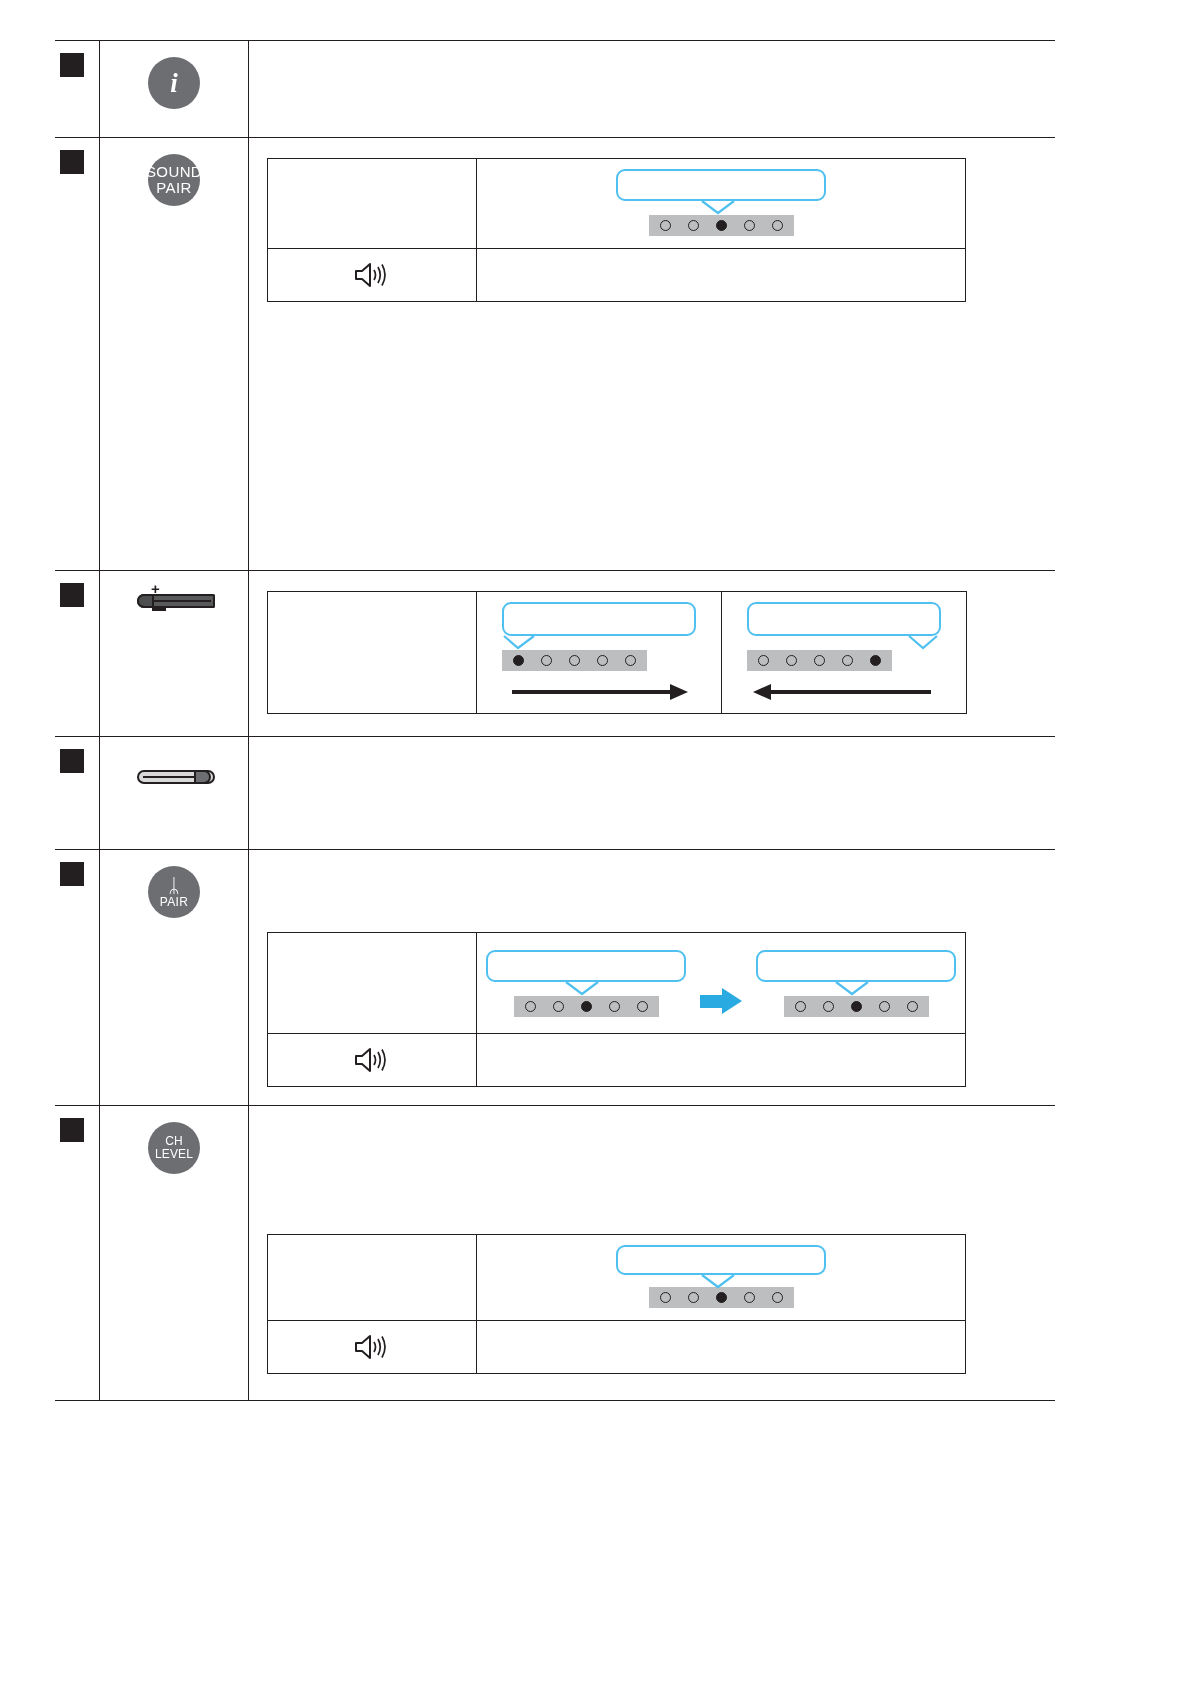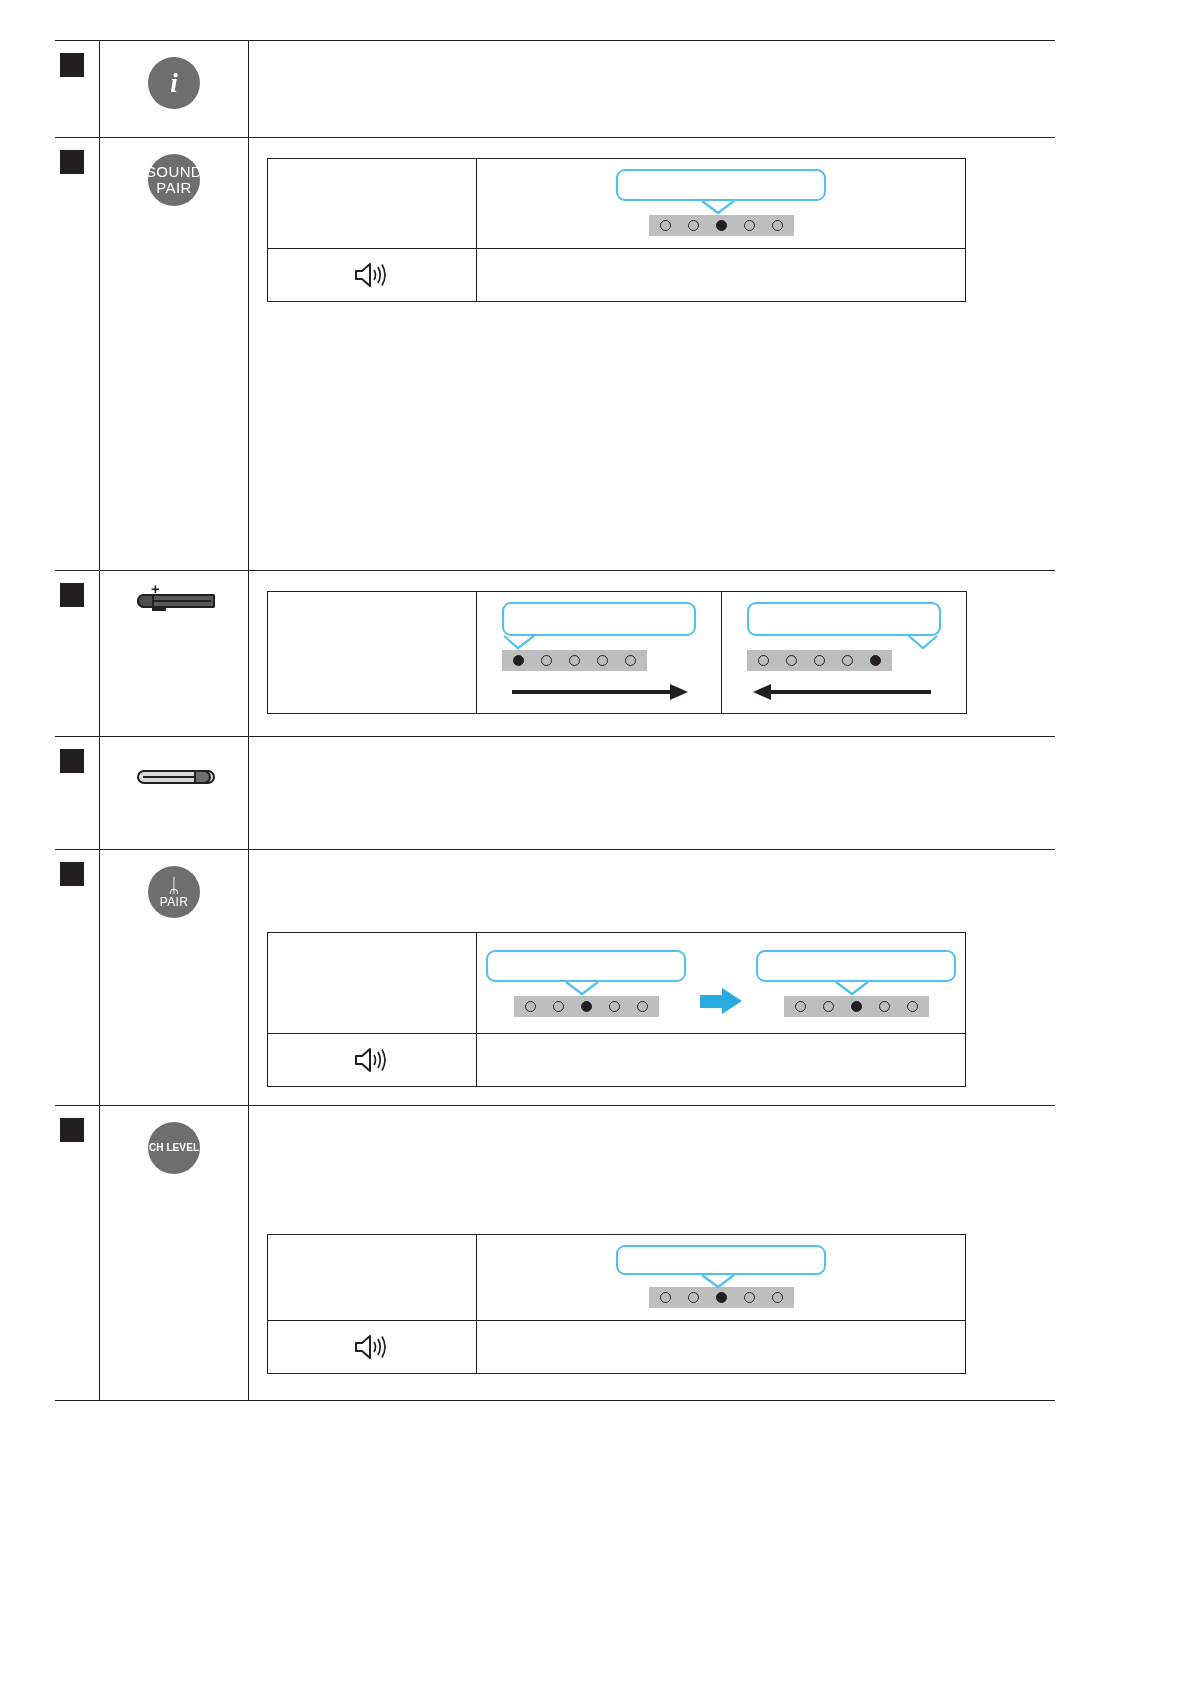--- a/index.html
+++ b/index.html
@@ -19,21 +19,21 @@
 
   
   .rbtn{width:52px;height:52px;border-radius:50%;background:#6d6e71;
         display:flex;align-items:center;justify-content:center;
         color:#ffffff;text-align:center;line-height:1.05;}
   .rbtn.info{font-family:"Liberation Serif",serif;font-style:italic;font-weight:bold;font-size:27px;}
   .rbtn.two-line{font-size:15px;letter-spacing:.4px;}
   .rbtn.pair{flex-direction:column;gap:1px;}
   .rbtn.pair .bt-glyph{font-size:19px;line-height:1;}
   .rbtn.pair .bt-label{font-size:12px;letter-spacing:.4px;}
-  .rbtn.chlevel{font-size:10px;letter-spacing:.1px;font-weight:bold;}
+  .rbtn.chlevel{font-size:12px;letter-spacing:.1px;font-weight:normal;}
 
   
   .slider-icon{position:relative;width:86px;height:34px;}
   .slider-bar{position:absolute;left:6px;top:11px;width:78px;height:14px;
               background:#58595b;border:2px solid #231f20;
               border-radius:9px 2px 2px 9px;box-sizing:border-box;}
   .slider-bar:after{content:"";position:absolute;left:12px;top:4px;right:2px;height:2px;background:#231f20;}
   .slider-knob{position:absolute;left:6px;top:11px;width:17px;height:14px;background:#4d4e50;
                border:2px solid #231f20;border-radius:9px 0 0 9px;box-sizing:border-box;}
   .plus-mark{position:absolute;left:20px;top:-2px;color:#231f20;font-size:15px;font-weight:bold;line-height:1;}

